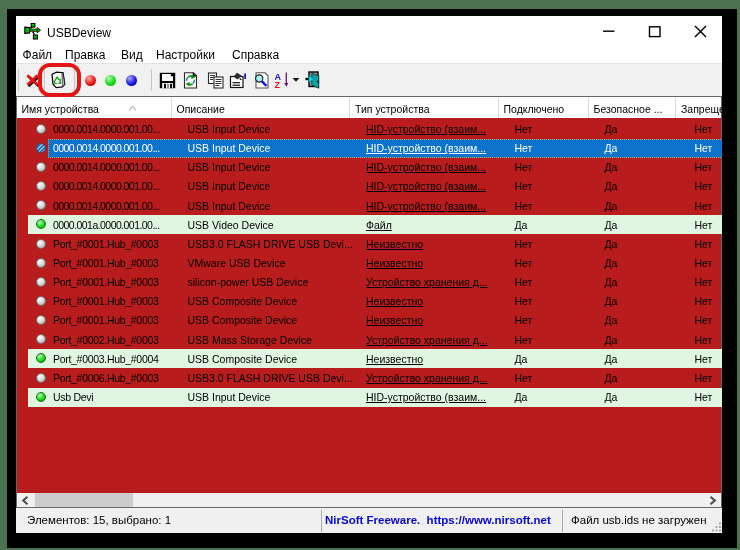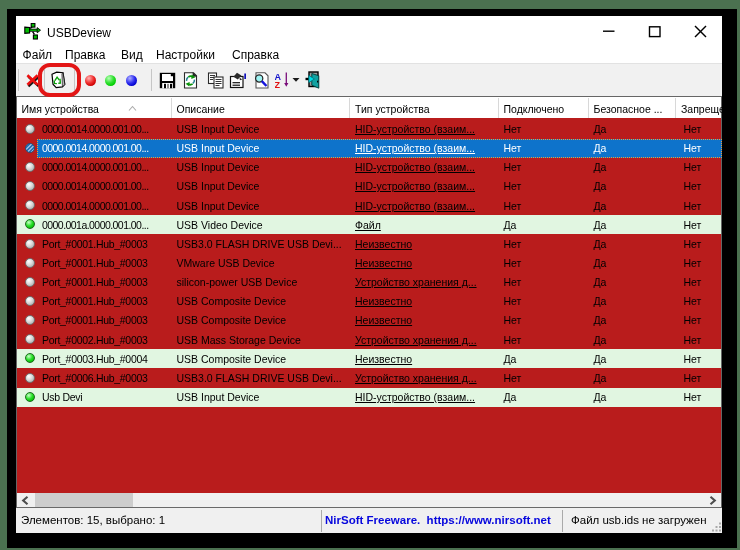--- a/index.html
+++ b/index.html
@@ -23,21 +23,21 @@
 .tsep { position:absolute; top:5px; width:1px; height:22px; background:#c6c6c6; }
 .tico { position:absolute; top:8px; }
 .ball { position:absolute; top:10.5px; width:11px; height:11px; border-radius:50%; }
 #redrect { position:absolute; left:21.5px; top:-0.6px; width:43px; height:34px; border:4.6px solid #e31616; border-radius:12px; z-index:5; }
 
 
 #list { position:absolute; left:0; top:80px; width:706px; height:411.5px; background:#b91c1c; border:1px solid #666666; border-bottom:none; }
 #hdr { position:absolute; left:0; top:0; width:704px; height:21px; background:#fff; font-size:10.5px; }
 .hsep { position:absolute; top:1px; height:20px; width:1px; background:#d8d8d8; }
 .ht { position:absolute; top:6px; color:#000; white-space:pre; }
-#rows { position:absolute; left:0; top:22.6px; width:588px; }
+#rows { position:absolute; left:0; top:22.6px; width:588px;padding-left:11px; }
 .row { position:relative; width:704px; height:19.15px; font-size:10.5px; white-space:pre; }
 .row.green { background:#e1f6e1; }
 .dot { position:absolute; left:8px; top:4.1px; width:10px; height:10px; border-radius:50%;
   background:radial-gradient(circle at 35% 30%, #ffffff, #d9d9d9 45%, #bdbdbd 70%, #a7a7a7); border:1px solid #6f6f6f; }
 .dot.g { background:radial-gradient(circle at 35% 30%, #c9ffc9, #2ce02c 45%, #06c206 75%, #00a800); border:1px solid #1d6a1d; }
 .dot.b { background:repeating-linear-gradient(135deg, #8db9e0 0 1.5px, #2470b6 1.5px 3px); border:1px solid #24527e; }
 .c { position:absolute; top:3.4px; color:#000; }
 .c1 { left:25px; letter-spacing:-0.3px; } .num { letter-spacing:-0.55px; } .c2 { left:159.5px; } .c3 { left:338px;text-decoration:underline; } .c4 { left:486.5px; } .c5 { left:576.5px; } .c6 { left:666.5px; }
 #selbar { position:absolute; left:20px; top:0.4px; width:684.5px; height:18.6px; background:#0e73cb; border:1px dotted #ef9b3c; }
 .row.sel .c { color:#fff; z-index:2; }
@@ -208,21 +208,21 @@
             <polyline points="10.5,3.8 6.2,7.5 10.5,11.2" fill="none" stroke="#4e4e4e" stroke-width="2.1"></polyline>
           </svg></div>
       <div id="hthumb"></div>
       <div class="sarrow" style="right:0"><svg width="17" height="15">
             <polyline points="6.5,3.8 10.8,7.5 6.5,11.2" fill="none" stroke="#4e4e4e" stroke-width="2.1"></polyline>
           </svg></div>
     </div>
   </div>
 
   <div id="status">
-    <span style="position:absolute; left:5px; top:6px;">Элементов: 15, выбрано: 1</span>
+    <span style="position:absolute; left:11px; top:6px;">Элементов: 15, выбрано: 1</span>
     <div class="ssep" style="left:304.5px"></div>
     <span id="nirsoft">NirSoft Freeware.&nbsp; https://www.nirsoft.net</span>
     <div class="ssep" style="left:545.5px"></div>
     <span style="position:absolute; left:555px; top:6px; width:148px; overflow:hidden; white-space:pre;">Файл usb.ids не загружен</span>
     <svg style="position:absolute; left:695px; top:14px;" width="11" height="10">
       <g fill="#a9a9a9">
           <rect x="8" y="0.5" width="2" height="2"></rect>
           <rect x="8" y="4" width="2" height="2"></rect>
           <rect x="8" y="7.5" width="2" height="2"></rect>
           <rect x="4.5" y="4" width="2" height="2"></rect>

